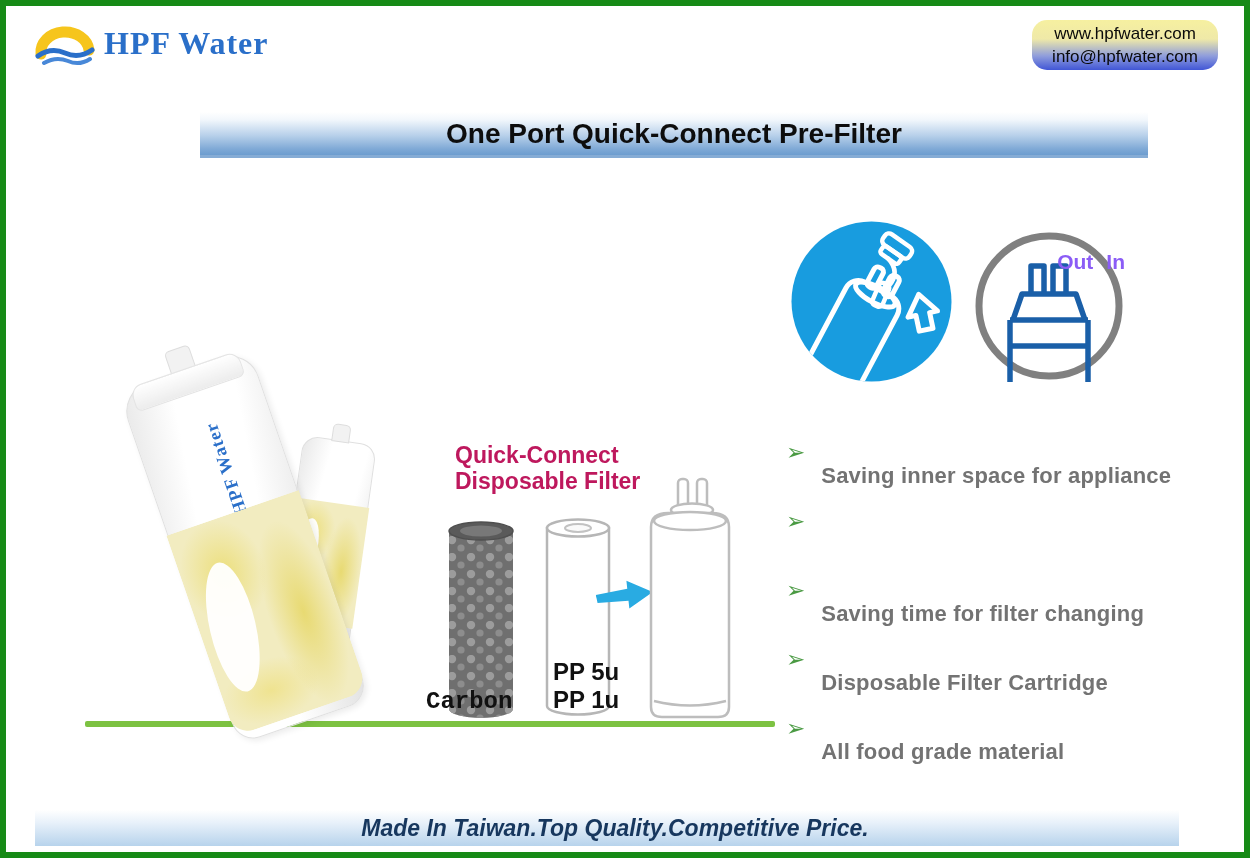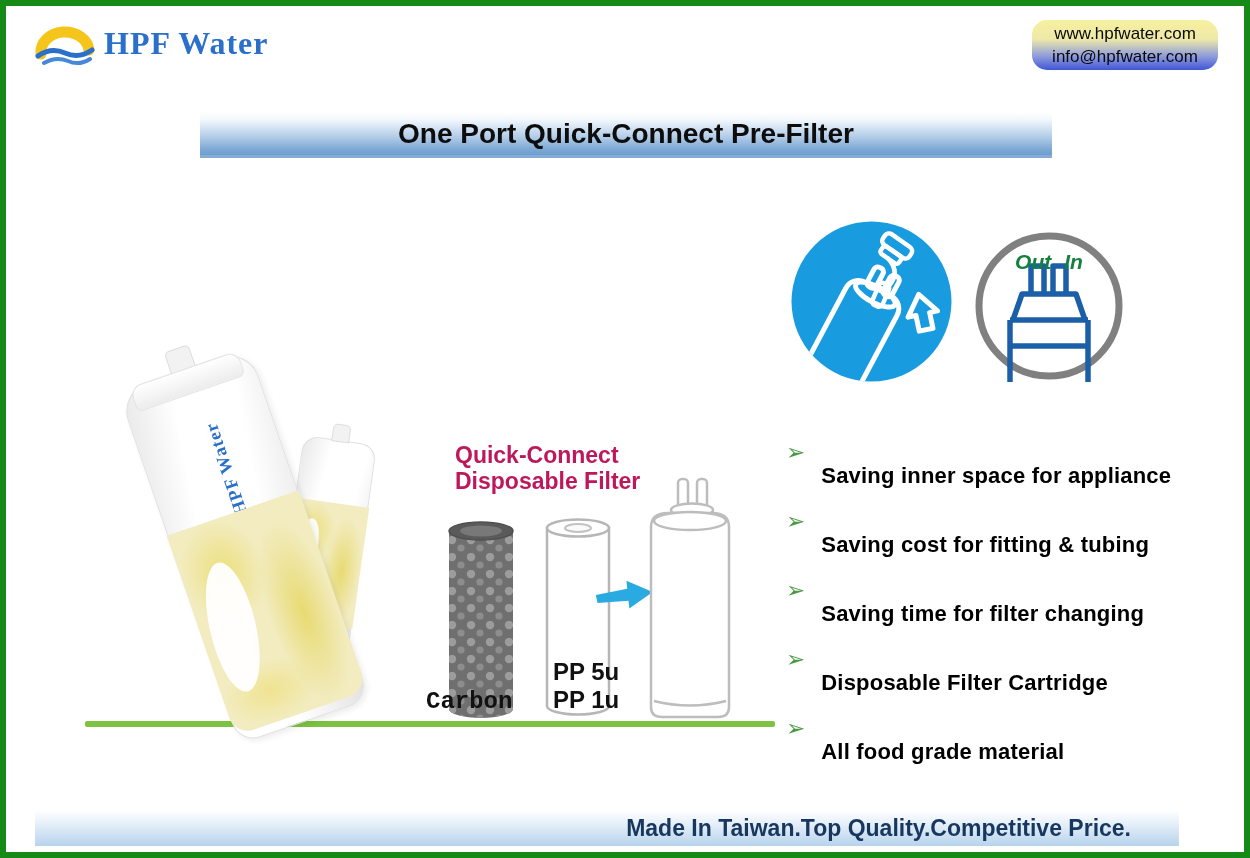--- a/index.html
+++ b/index.html
@@ -15,21 +15,21 @@
   .logo-text { font-family:"Liberation Serif", serif; font-weight:bold; font-size:32px; color:#2a6fc9; letter-spacing:1px; }
   .contact-box {
     position:absolute; left:1026px; top:14px; width:186px; height:50px;
     background:linear-gradient(180deg,#f6f0a0 0%, #efe9a8 38%, #8f9ddc 72%, #4156d6 100%);
     display:flex; flex-direction:column; justify-content:center; align-items:center;
     font-size:17px; color:#0a0a0a; line-height:23px;border-radius:15px;
   }
 
   
   .title-banner {
-    position:absolute; left:194px; top:106px; width:852px; height:46px;
+    position:absolute; left:194px; top:106px; width:948px; height:46px;
     background:linear-gradient(180deg,#ffffff 0%, #f2f7fc 18%, #b7d0ea 55%, #7fa9d6 86%, #6d9dcf 100%);
     border-bottom:3px solid #86acd5;
     display:flex; align-items:center; justify-content:center;
   }
   .title-text { font-size:28px; font-weight:bold; color:#0d0d0d; }
 
   
   .product-photo { position:absolute; left:84px; top:350px; width:350px; height:388px; z-index:2; }
   .cart {
     position:absolute;
@@ -68,39 +68,39 @@
   .pp-svg     { position:absolute; left:539px; top:511px; }
   .qc-svg     { position:absolute; left:642px; top:471px; }
   .flow-arrow { position:absolute; left:590px; top:574px; transform:rotate(-6deg); }
   .label { position:absolute; font-size:24px; font-weight:bold; color:#111; line-height:28px; }
   .carbon-label { left:420px; top:682px;font-family:Liberation Mono, monospace; }
   .pp-label { left:547px; top:652px; }
 
   
   .install-circle { position:absolute; left:784px; top:214px; width:163px; height:163px; }
   .ports-circle   { position:absolute; left:967px; top:224px; width:152px; height:152px; }
-  .ports-labels { position:absolute; left:0; top:20px; width:100%; display:flex; justify-content:center; gap:13px;
-    font-size:21px; font-weight:bold; color:#15803d;font-style:italic; }
+  .ports-labels { position:absolute; left:0; top:20px; width:100%; display:flex; justify-content:flex-end; gap:13px;
+    font-size:21px; font-weight:bold; color:#8b5cf6; }
 
   
   .bullets { position:absolute; left:780px; top:432px; list-style:none; margin:0; padding:0;
     display:flex; flex-direction:column; gap:41px; }
   .bullet { display:flex; align-items:center; gap:16px; height:28px; }
   .marker { color:#4a9a43; font-size:23px; line-height:1; font-family:"DejaVu Sans", sans-serif; }
-  .bullet-text { font-size:22px; font-weight:bold; color:#000000; letter-spacing:.2px;margin-top:48px; }
+  .bullet-text { font-size:22px; font-weight:bold; color:#737373; letter-spacing:.2px;margin-top:48px; }
 
   
   .green-line { position:absolute; left:79px; top:715px; width:690px; height:6px;
     background:#7dc242; border-radius:2px; z-index:1; }
   .footer {
     position:absolute; left:29px; top:804px; width:1144px; height:36px;
     background:linear-gradient(180deg,#ffffff 0%, #e8f1fa 35%, #b7d3ec 100%);
-    display:flex; align-items:center; justify-content:flex-end;
+    display:flex; align-items:center; justify-content:center;
     padding:0 48px 0 64px;
-    font-size:23px; font-weight:bold; color:#17375e;
+    font-size:23px; font-weight:bold; color:#17375e;font-style:italic;
   }
 </style>
 </head>
 <body>
 
 <div class="page">
 
   <div class="logo">
     <svg viewBox="0 0 64 46" width="64" height="46">
       <path d="M9,34 A24,20 0 1 1 57,30" stroke="#f6c51c" stroke-width="11" fill="none" stroke-linecap="round"></path>
@@ -229,21 +229,20 @@
     </div>
   </div>
 
   <ul class="bullets">
     <li class="bullet">
       <span class="marker">➢</span>
       <span class="bullet-text">Saving inner space for appliance</span>
     </li>
     <li class="bullet">
       <span class="marker">➢</span>
-      <span class="bullet-text">Saving cost for fitting &amp; tubing</span>
     </li>
     <li class="bullet">
       <span class="marker">➢</span>
       <span class="bullet-text">Saving time for filter changing</span>
     </li>
     <li class="bullet">
       <span class="marker">➢</span>
       <span class="bullet-text">Disposable Filter Cartridge</span>
     </li>
     <li class="bullet">

